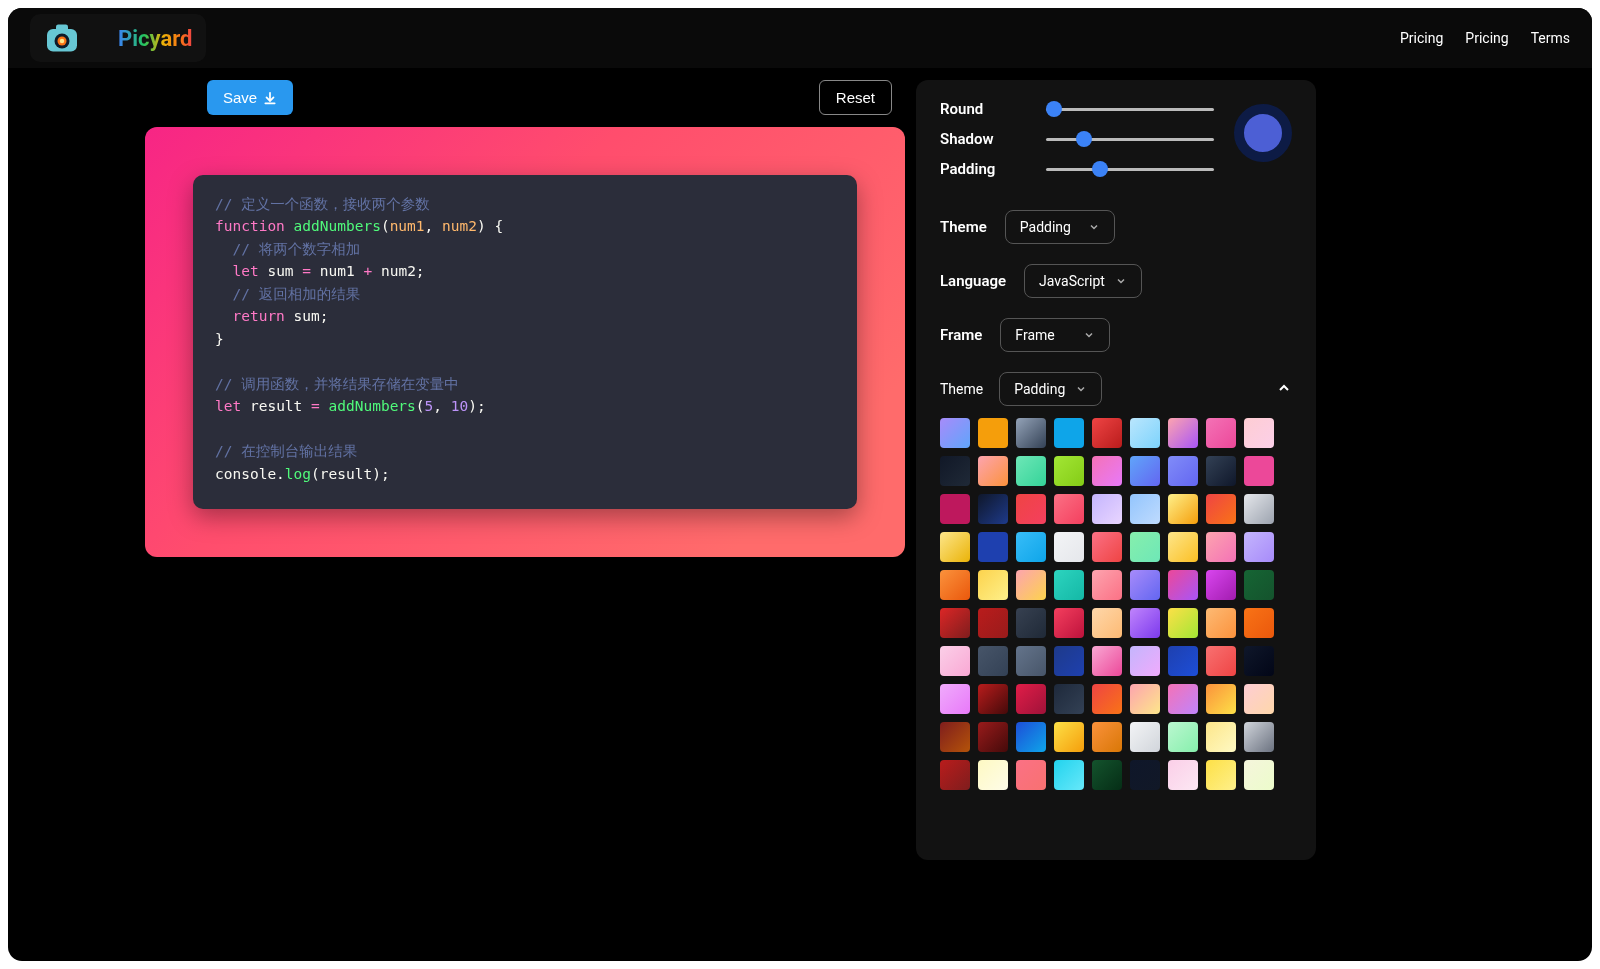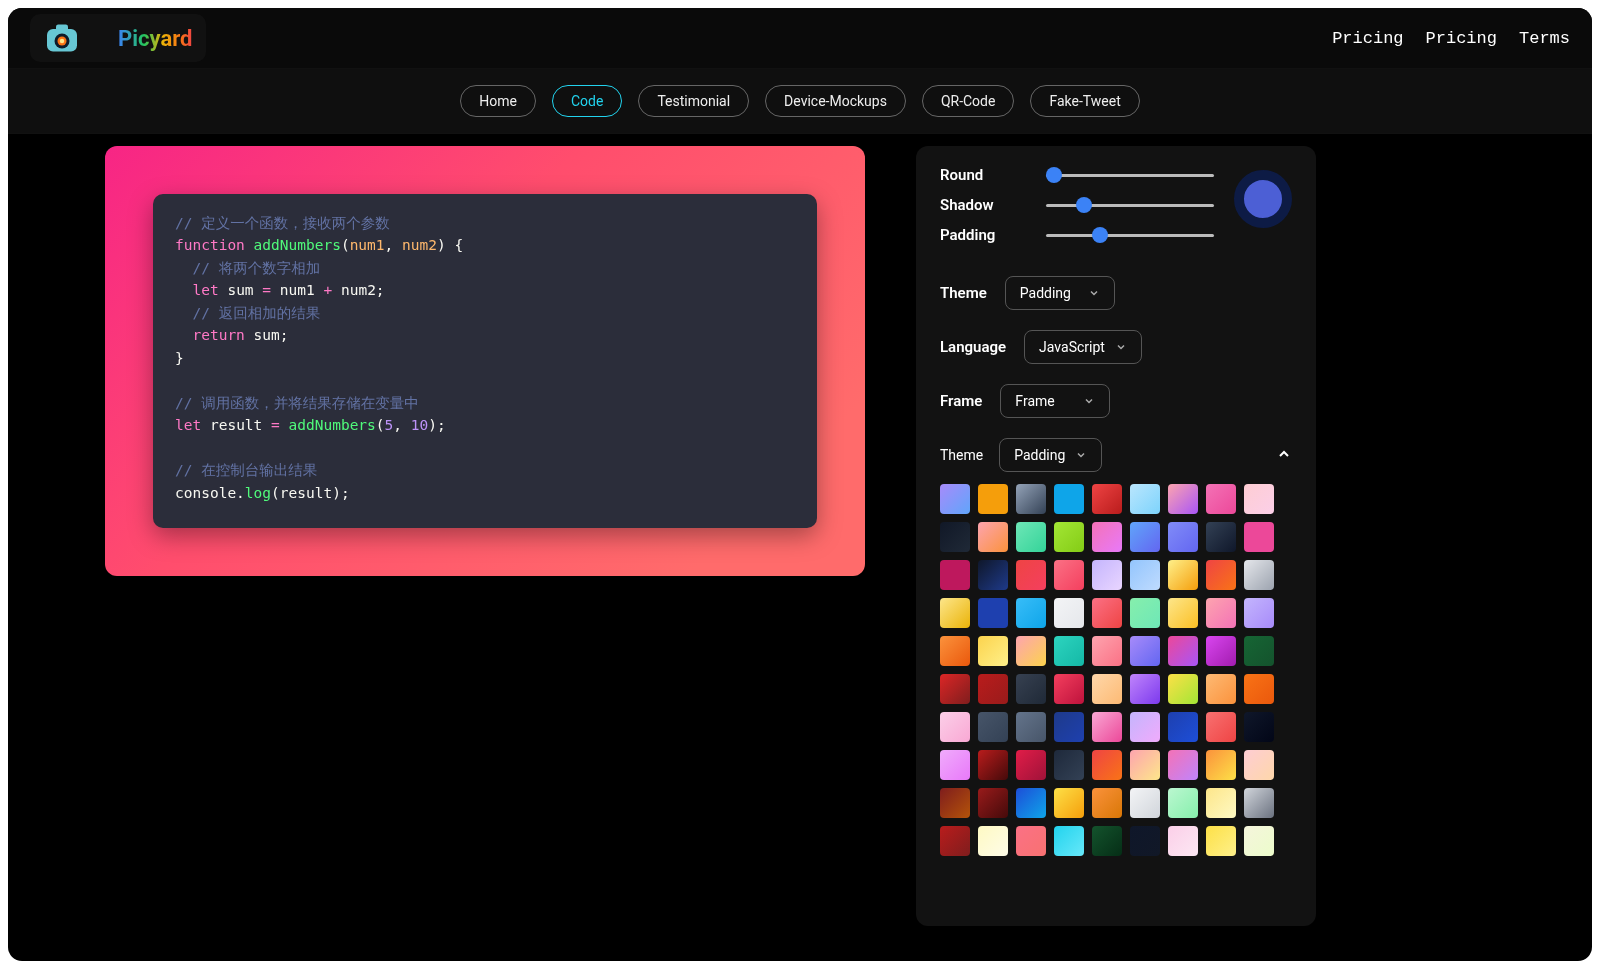--- a/index.html
+++ b/index.html
@@ -46,21 +46,21 @@
   .brand {
     font-size: 22px;
     font-weight: 700;
     background: linear-gradient(90deg, #3b82f6, #22c55e 35%, #eab308 60%, #f97316 85%, #ef4444);
     -webkit-background-clip: text;
     background-clip: text;
     color: transparent;
     margin-left: 24px;
   }
   .nav-right { display: flex; gap: 22px; }
-  .nav-link { color: #fff; font-size: 17px; cursor: pointer; font-family: Liberation Mono, monospace; }
+  .nav-link { color: #fff; font-size: 14px; cursor: pointer; }
   .tabs {
     display: flex;
     justify-content: center;
     gap: 16px;
     padding: 16px 0;
     background: #0f0f0f;
     border-top: 1px solid #111;
     border-bottom: 1px solid #111;
   }
   .tab {
@@ -96,21 +96,21 @@
     border: 1px solid #888;
     color: #fff;
     border-radius: 6px;
     padding: 8px 16px;
     font-size: 15px;
     cursor:pointer;
   }
   .canvas {
     width: 760px;
     height: 430px;
-    margin-left: 73px;
+    margin-left: 113px;
     border-radius: 12px;
     background: linear-gradient(135deg, #f72585, #ff4d6d 40%, #ff6b6b 85%);
     padding: 48px;
     position: relative;
   }
   .code-window {
     background: #2b2d3a;
     border-radius: 10px;
     padding: 18px 22px;
     box-shadow: 0 8px 24px rgba(0,0,0,0.35);
@@ -201,31 +201,36 @@
       </span>
       <span class="brand">Picyard</span>
     </div>
     <div class="nav-right">
       <span class="nav-link">Pricing</span>
       <span class="nav-link">Pricing</span>
       <span class="nav-link">Terms</span>
     </div>
   </div>
 
-  <div class="tabs" id="tabs-bar">
-        <div class="tab">Home</div>
-        <div class="tab active">Code</div>
-        <div class="tab">Testimonial</div>
-        <div class="tab">Device-Mockups</div>
-        <div class="tab">QR-Code</div>
-        <div class="tab">Fake-Tweet</div>
-      </div>
 
   <div class="workspace">
     <div class="left-col">
+      <div class="actions">
+        <button class="save-btn">
+          <span>Save</span>
+          <svg width="14" height="14" viewBox="0 0 24 24" fill="none" stroke="#fff" stroke-width="3" stroke-linecap="round">
+            <path d="M12 3v12"></path>
+                <path d="M6 11l6 6 6-6"></path>
+                <path d="M4 21h16"></path>
+          </svg>
+        </button>
+        <button class="reset-btn">
+          <span>Reset</span>
+        </button>
+      </div>
       <div class="canvas">
         <div class="code-window">
           <pre id="code-pre"><span class="cm">// 定义一个函数，接收两个参数</span>
 <span class="kw">function</span> <span class="fn">addNumbers</span><span class="pn">(</span><span class="pr">num1</span><span class="pn">, </span><span class="pr">num2</span><span class="pn">) {</span>
 <span class="cm">  // 将两个数字相加</span>
   <span class="kw">let</span> <span class="id">sum</span> <span class="op">=</span> <span class="id">num1</span> <span class="op">+</span> <span class="id">num2</span><span class="pn">;</span>
 <span class="cm">  // 返回相加的结果</span>
   <span class="kw">return</span> <span class="id">sum</span><span class="pn">;</span>
 <span class="pn">}</span>
 

